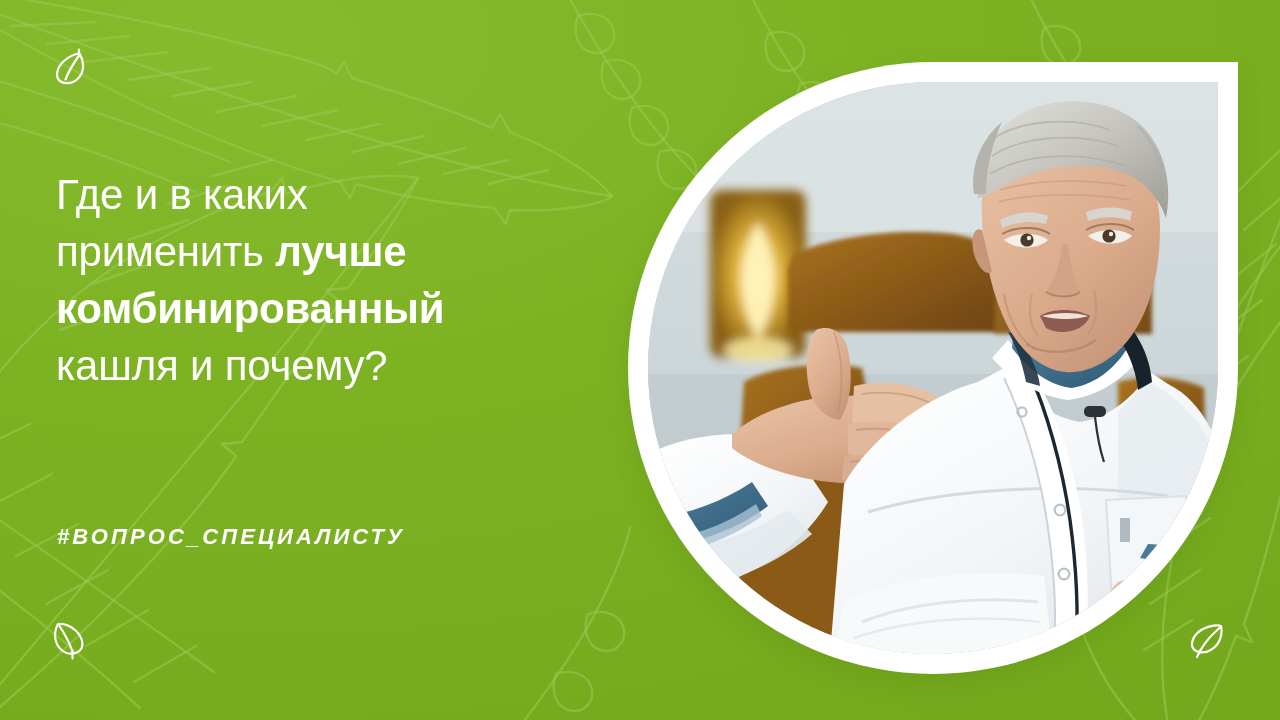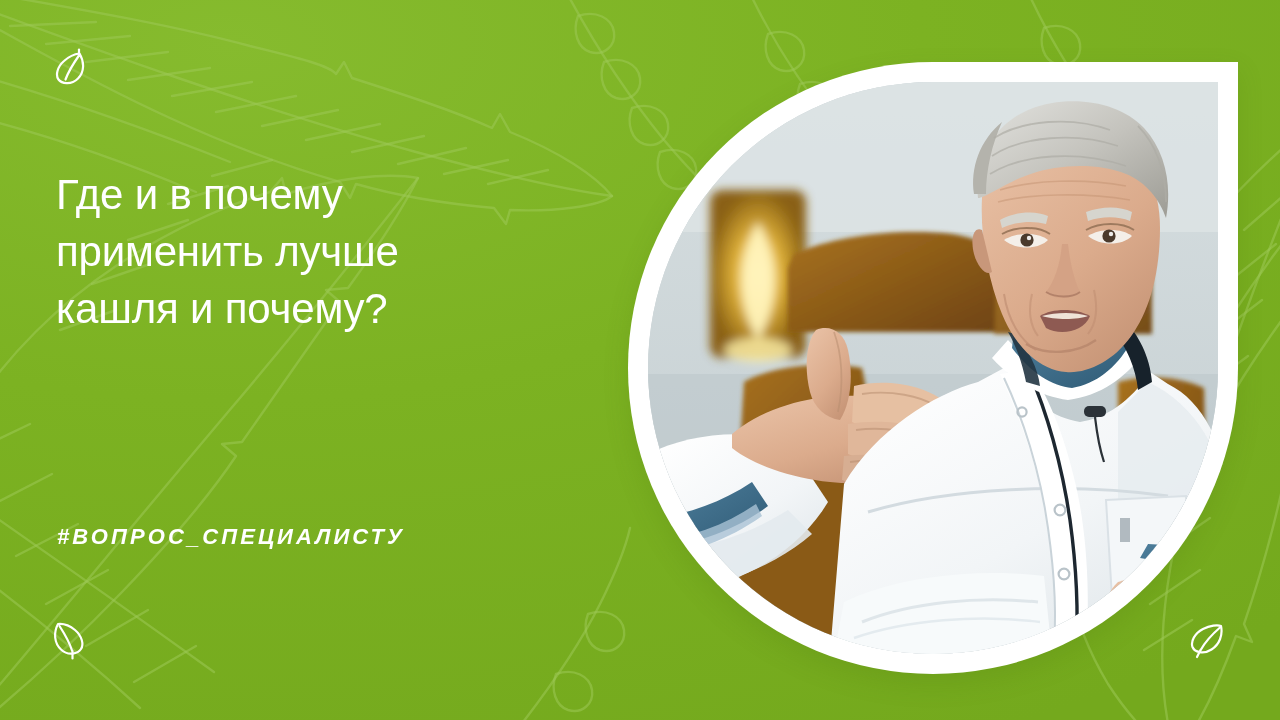--- a/index.html
+++ b/index.html
@@ -28,21 +28,21 @@
     left:56px; top:166px;
     width:520px;
   }
   .headline {
     font-size:42px;
     line-height:57px;
     color:#ffffff;
     font-weight:300;
     letter-spacing:-0.2px;
   }
-  .headline b { font-weight:400; }
+  .headline b { font-weight:700; }
 
   .hashtag {
     position:absolute;
     left:57px; top:524px;
     font-size:22px;
     font-weight:600;
     letter-spacing:3.1px;
     color:#ffffff;
     font-style:italic;
   }
@@ -359,22 +359,23 @@
         <path d="M214 540 C 264 520, 330 514, 390 520" stroke="#dfe6ea" stroke-width="3" fill="none"></path>
         <path d="M206 556 C 258 538, 330 532, 392 540" stroke="#e4ebef" stroke-width="2.4" fill="none"></path>
 
         <rect x="0" y="0" width="570" height="572" fill="none"></rect>
       </svg>
     </div>
   </div>
 
   <div class="copy">
     <div class="headline">
-      <div><span>Где и в почему</span></div>
+      <div><span>Где и в каких</span></div>
       <div><span>применить </span><b>лучше</b></div>
+      <div><b>комбинированный</b></div>
       <div><span>кашля и почему?</span></div>
     </div>
   </div>
 
   <div class="hashtag">#ВОПРОС_СПЕЦИАЛИСТУ</div>
 
   <div class="mark tl">
     <svg width="36" height="42" viewBox="0 0 36 42" fill="none" stroke="#ffffff" stroke-width="2.2" stroke-linecap="round" stroke-linejoin="round">
       <path d="M24.5 5.5 C 29.5 14, 29.5 24, 23 30.5 C 16 37.5, 6.5 35.5, 3.5 31.5
                C 0.5 27.5, 2 19, 9 13 C 14 8.5, 20 6, 24.5 5.5 Z"></path>

